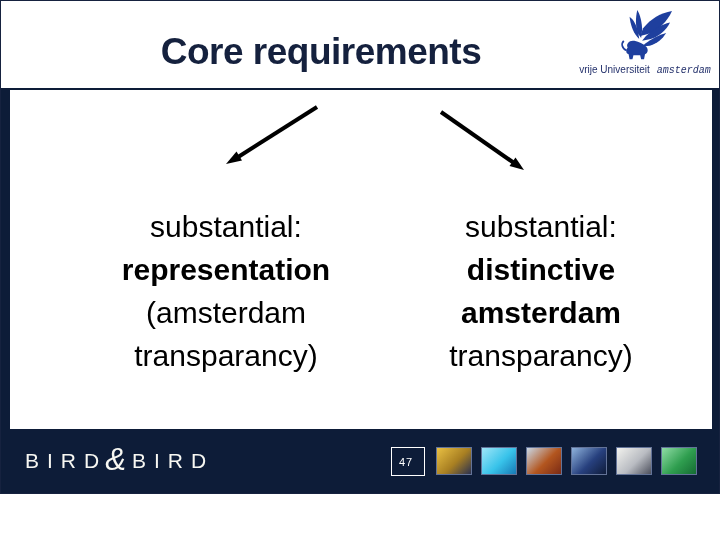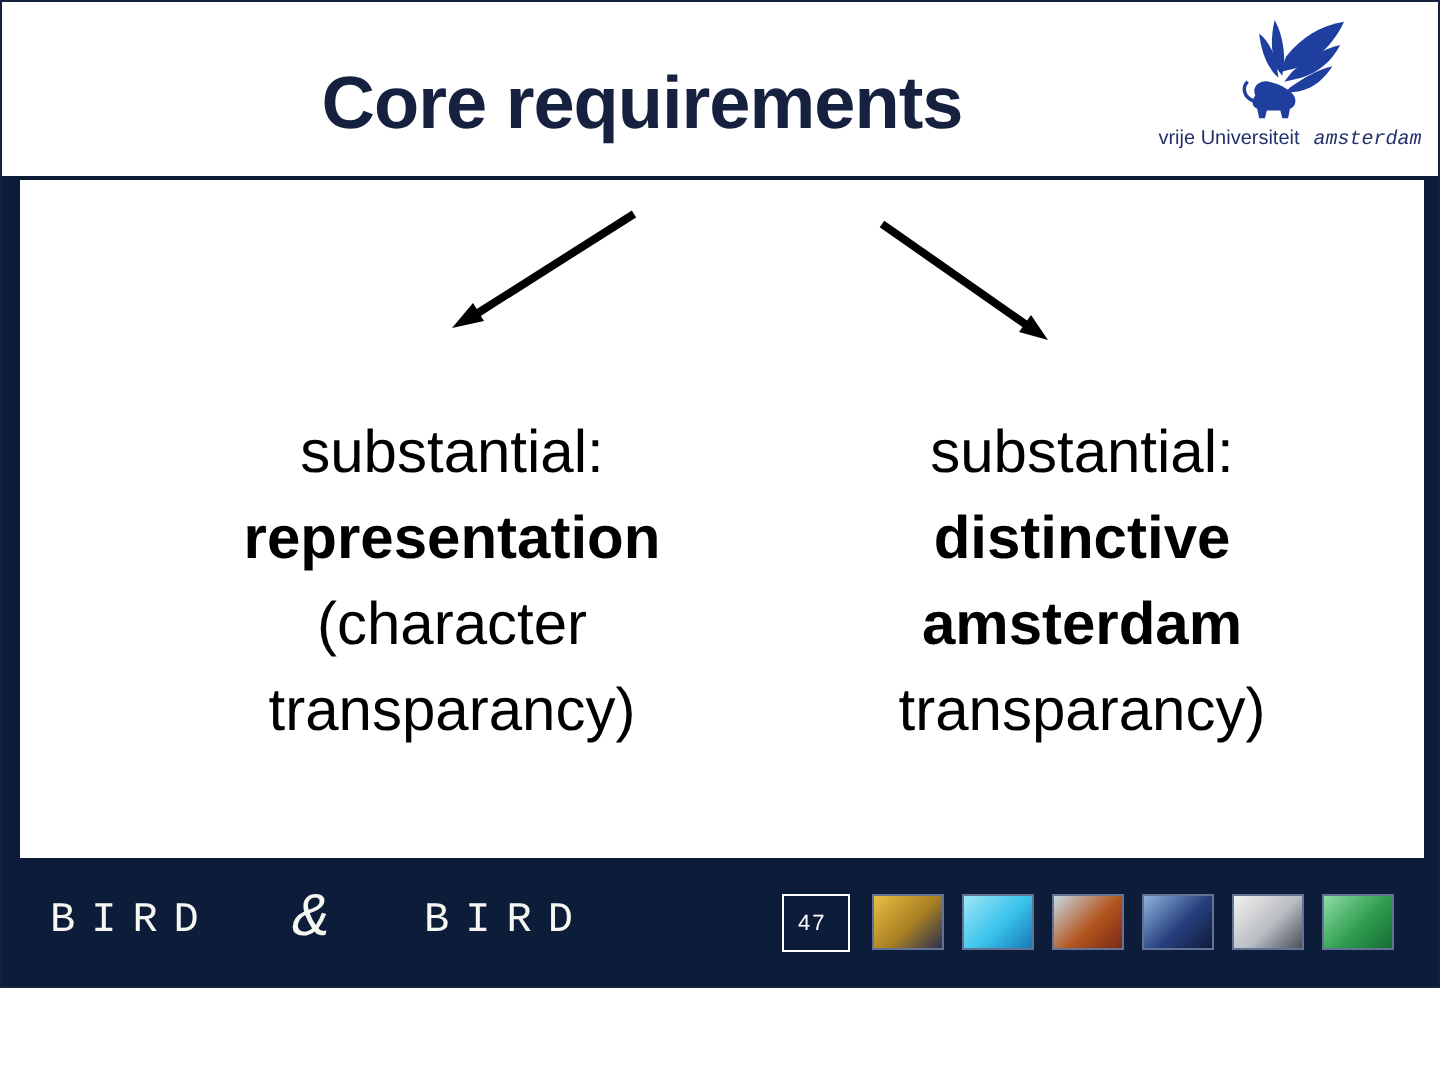--- a/index.html
+++ b/index.html
@@ -44,22 +44,22 @@
     position:absolute;top:204px;width:330px;text-align:center;
     font-size:30px;line-height:43px;color:var(--body-text);
   }
   .col-left{left:60px;}
   .col-right{left:375px;}
   .line.bold{font-weight:bold;}
   
   .bottombar{position:absolute;bottom:0;left:0;width:720px;height:64px;background:var(--navy);}
   .brand{
     position:absolute;left:24px;top:50%;transform:translateY(-50%);
-    color:#f7f7f2;font-family:Liberation Mono, monospace;font-size:21px;
-    letter-spacing:8px;white-space:nowrap;display:flex;align-items:center;gap:41px;
+    color:#f7f7f2;font-family:Liberation Sans, sans-serif;font-size:21px;
+    letter-spacing:8px;white-space:nowrap;display:flex;align-items:center;
   }
   .brand .amp{
     font-size:31px;font-style:italic;letter-spacing:0;
     margin:0 6px 0 -2px;position:relative;top:-1px;
   }
   .pagebox{
     position:absolute;left:390px;top:18px;width:34px;height:29px;
     border:1px solid #ffffff;color:#ffffff;font-size:11px;letter-spacing:1px;
     display:flex;align-items:center;padding-left:7px;
   }
@@ -101,21 +101,21 @@
     </g>
     <g>
       <line class="arrow-line" x1="440" y1="111" x2="513" y2="162"></line>
       <polygon class="arrow-head" points="523,169 508.5,165 514.5,156.5"></polygon>
     </g>
   </svg>
 
   <div class="col col-left">
     <div class="line">substantial:</div>
     <div class="line bold">representation</div>
-    <div class="line">(character</div>
+    <div class="line">(amsterdam</div>
     <div class="line">transparancy)</div>
   </div>
 
   <div class="col col-right">
     <div class="line">substantial:</div>
     <div class="line bold">distinctive</div>
     <div class="line bold">amsterdam</div>
     <div class="line">transparancy)</div>
   </div>
 

